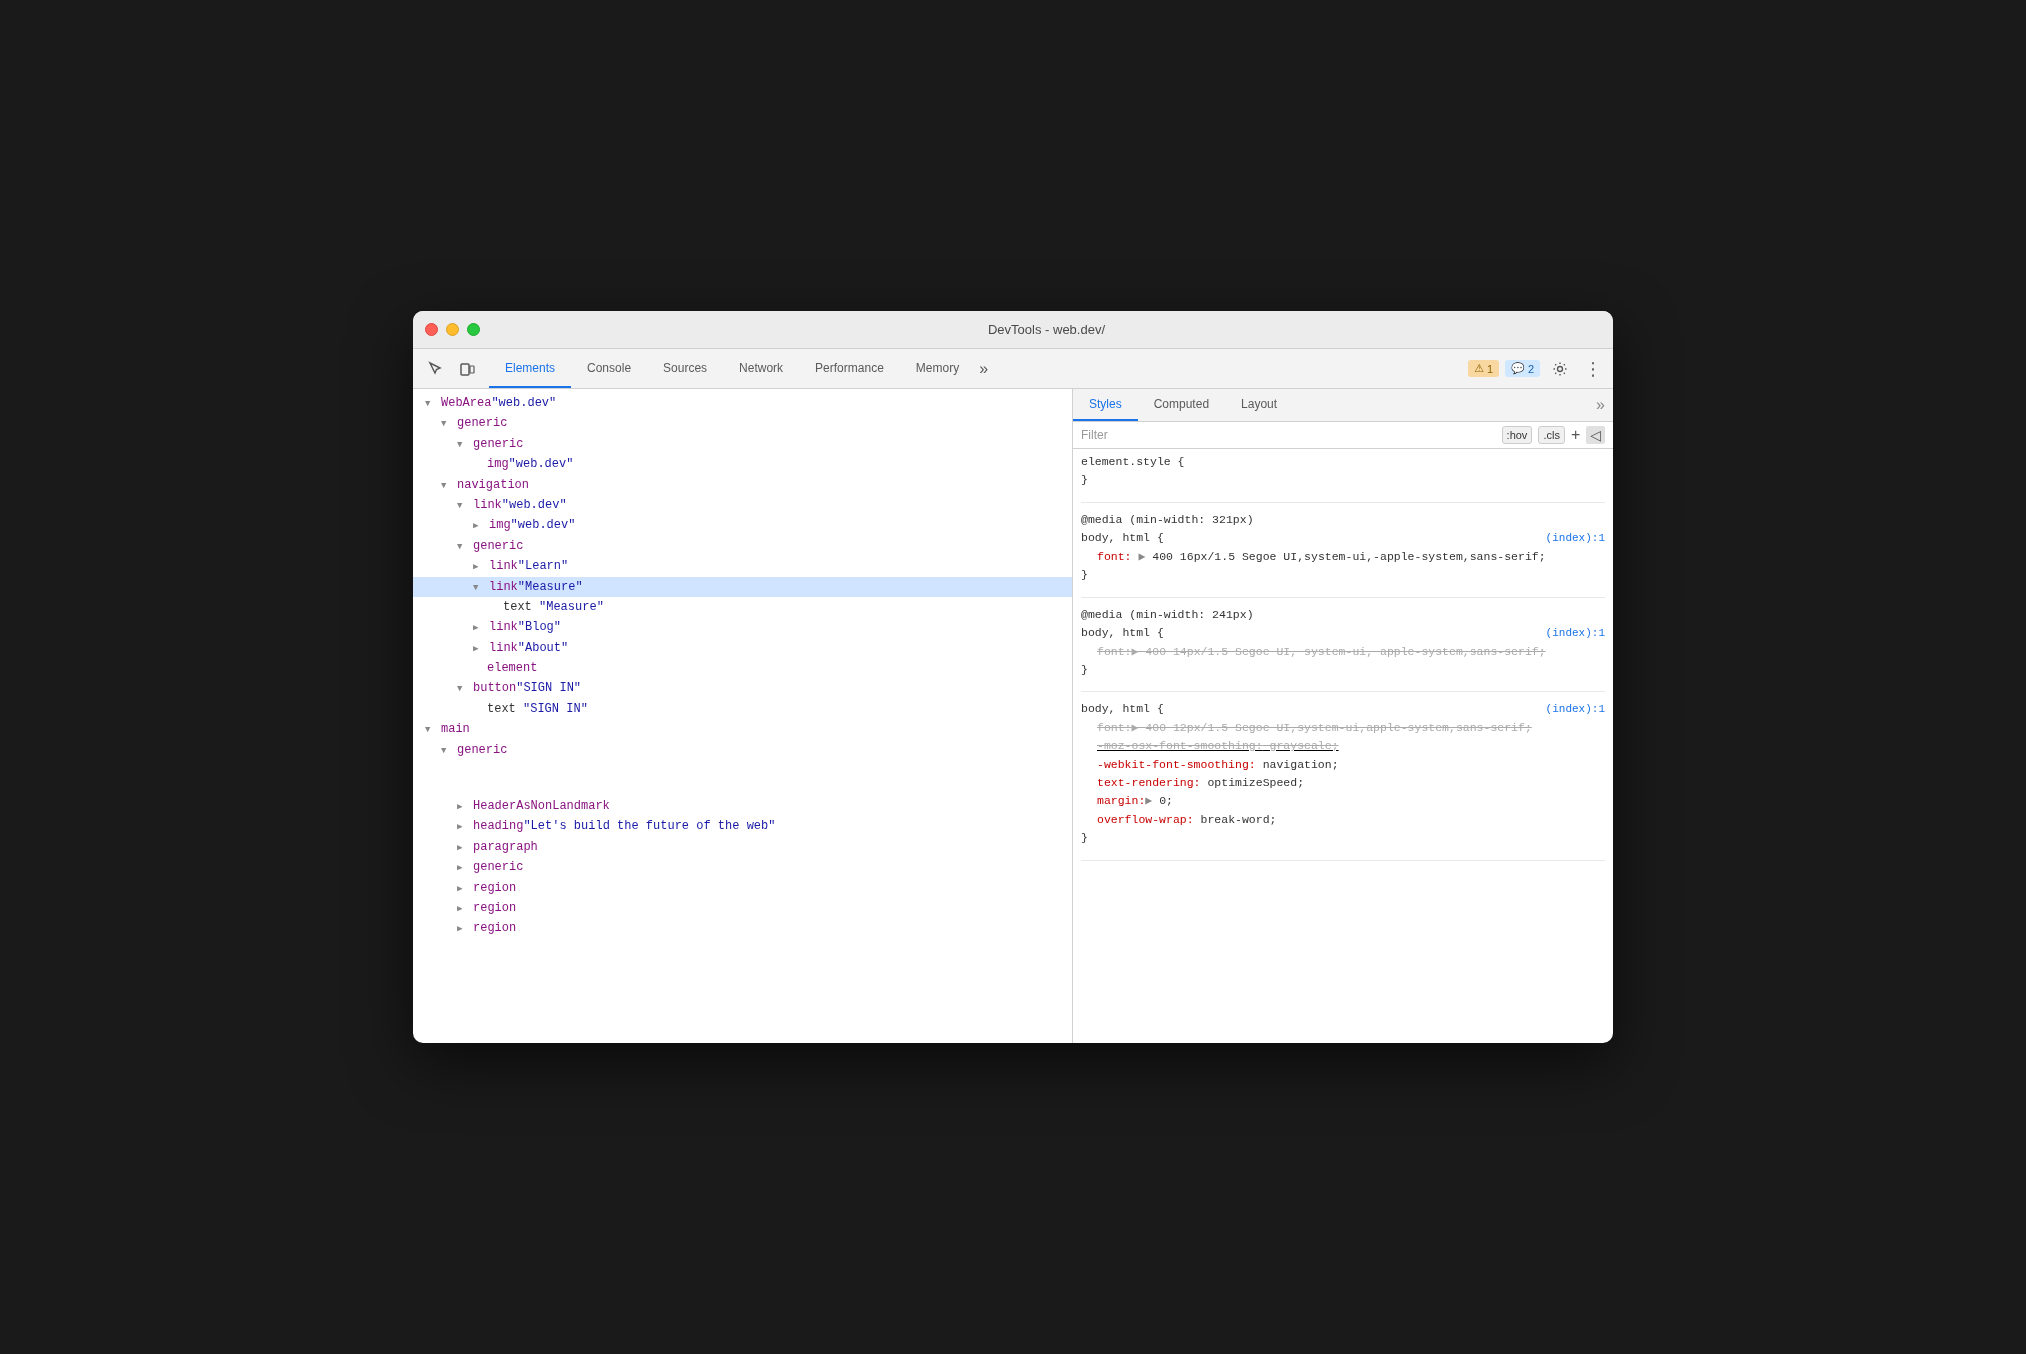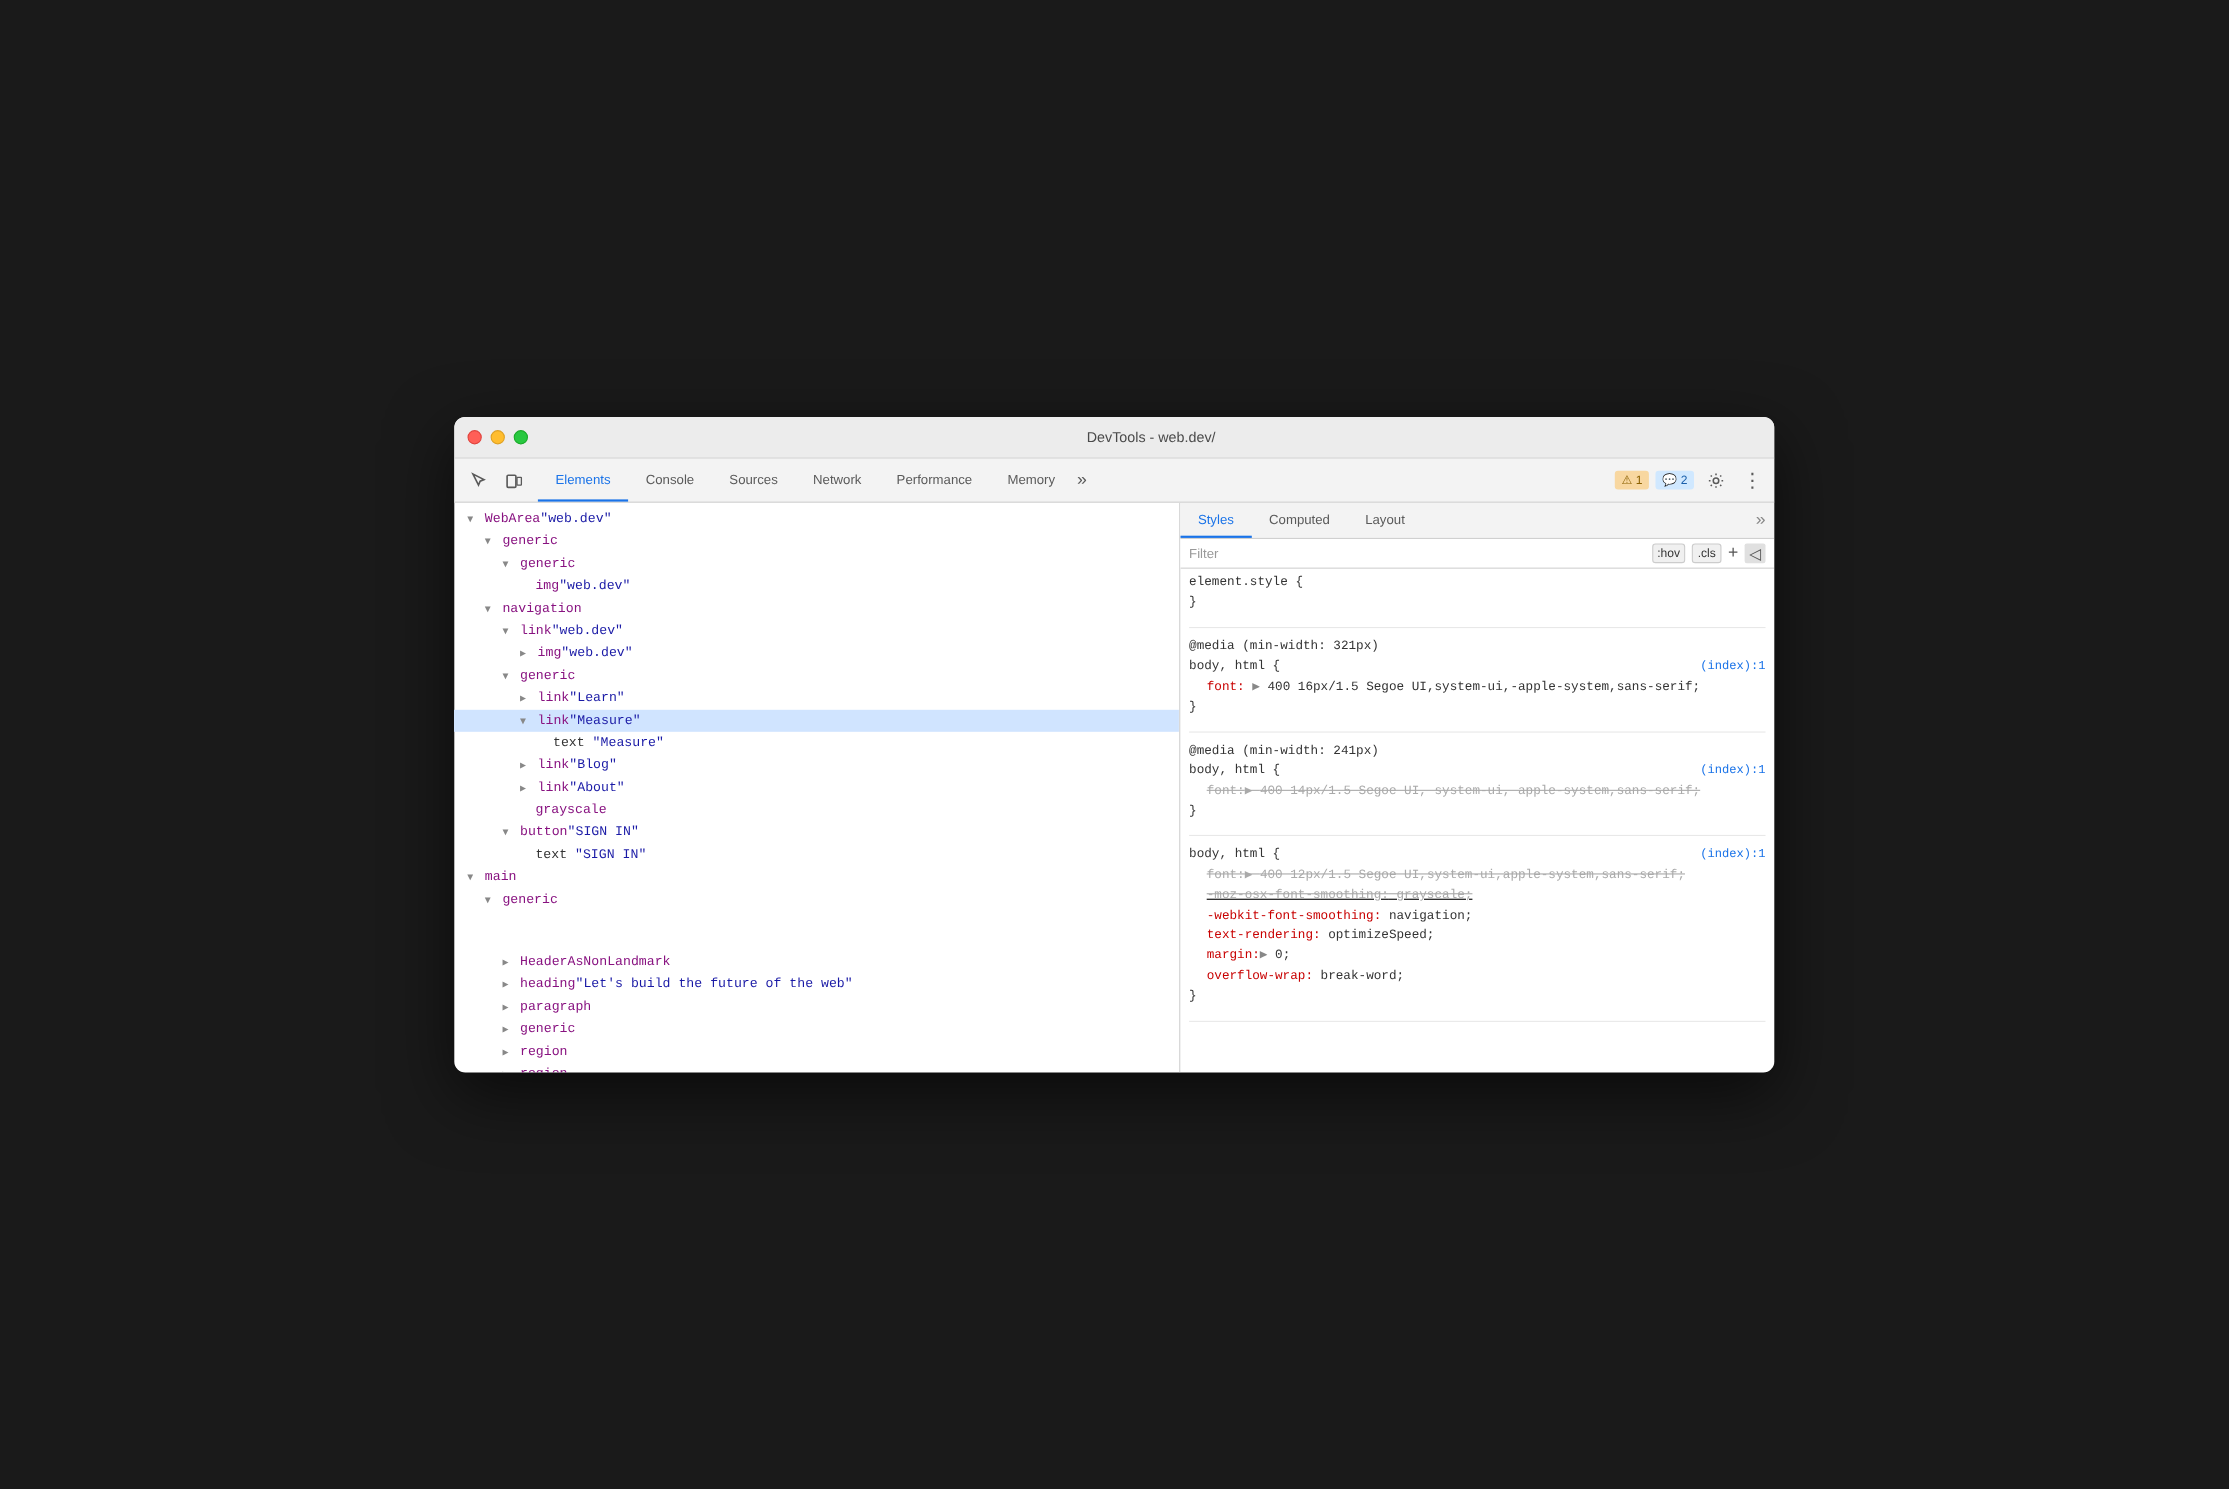--- a/index.html
+++ b/index.html
@@ -6,21 +6,21 @@
     body {
       background: #1a1a1a;
       display: flex;
       align-items: center;
       justify-content: center;
       min-height: 100vh;
       font-family: -apple-system, BlinkMacSystemFont, 'Segoe UI', sans-serif;
     }
     .window {
       width: 1200px;
-      height: 596px;
+      height: 732px;
       background: #ffffff;
       border-radius: 10px;
       overflow: hidden;
       box-shadow: 0 20px 60px rgba(0,0,0,0.6);
       display: flex;
       flex-direction: column;
     }
     
     .titlebar {
       background: #ececec;
@@ -410,21 +410,21 @@
           </div>
           <div class="tree-row">
             <span class="indent" style="width:52px;display:inline-block;"></span>
             <span class="expand-icon" style="color:#888;font-size:9px;margin-right:2px;">▶</span>
             <span style="color:#881280;">link</span> 
             <span style="color:#1a1aa6;">"About"</span>
           </div>
           <div class="tree-row">
             <span class="indent" style="width:52px;display:inline-block;"></span>
             <span class="expand-icon" style="width:14px;display:inline-block;"></span>
-            <span style="color:#881280;">grayscale</span>
+            <span style="color:#881280;">element</span>
           </div>
           <div class="tree-row">
             <span class="indent" style="width:36px;display:inline-block;"></span>
             <span class="expand-icon" style="color:#888;font-size:9px;margin-right:2px;">▼</span>
             <span style="color:#881280;">button</span> 
             <span style="color:#1a1aa6;">"SIGN IN"</span>
           </div>
           <div class="tree-row">
             <span class="indent" style="width:52px;display:inline-block;"></span>
             <span class="expand-icon" style="width:14px;display:inline-block;"></span>

